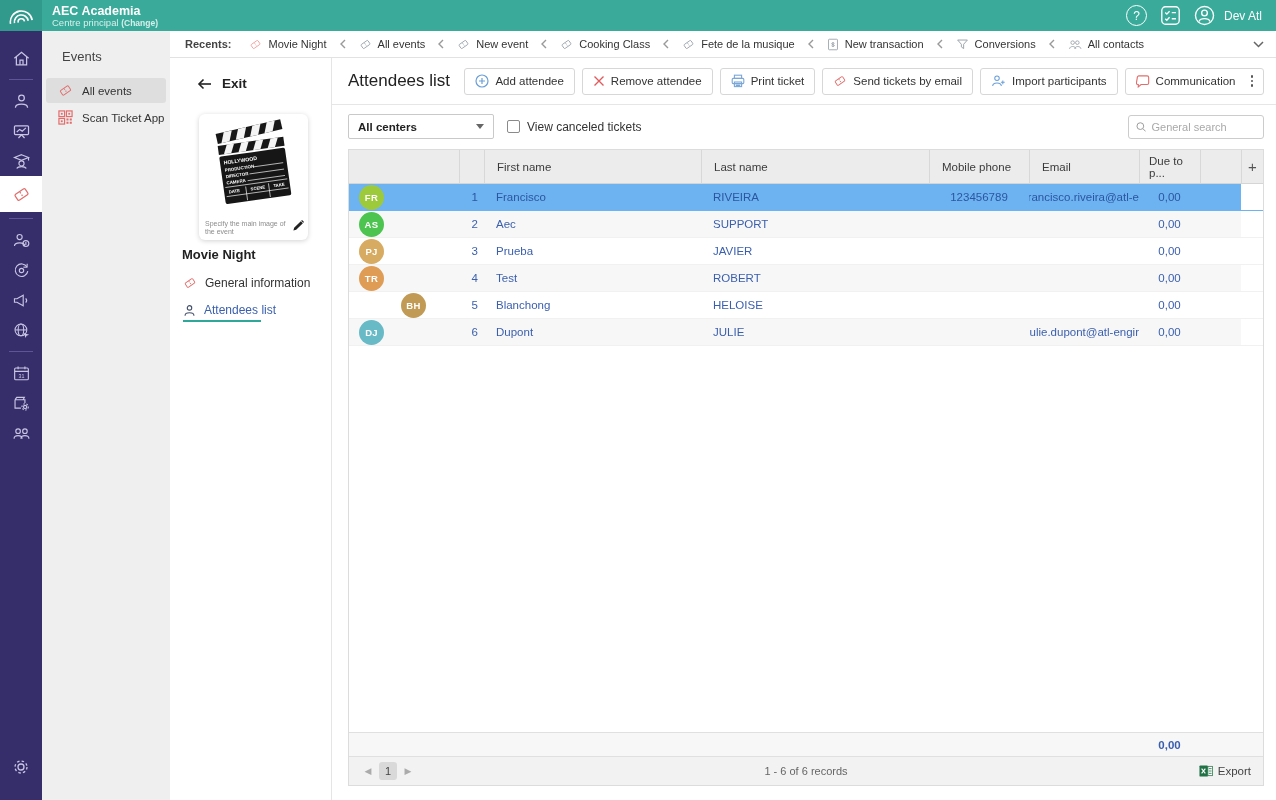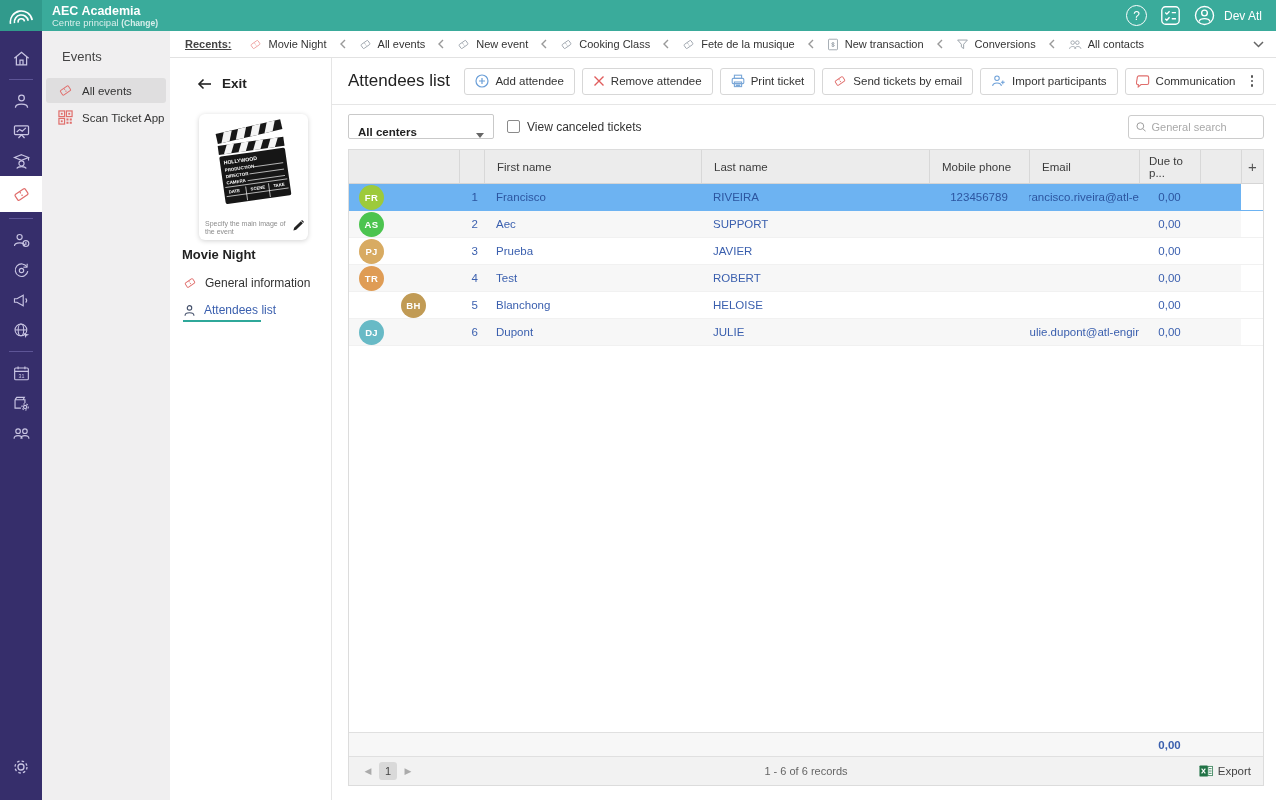--- a/index.html
+++ b/index.html
@@ -26,21 +26,21 @@
   .rail .bottom { position:absolute; bottom:18px; left:0; width:42px; }
 
   
   .subbar { position:absolute; top:31px; left:42px; width:128px; height:769px; background:#f0eff0; z-index:10; }
   .subbar .title { font-size:13px; color:#444; padding:18px 0 12px 20px; }
   .subnav-item { display:flex; align-items:center; height:25px; margin:2px 4px; border-radius:3px; padding-left:12px; gap:9px; font-size:11.5px; color:#333; cursor:pointer; }
   .subnav-item.sel { background:#dfdedf; }
 
   
   .recents { position:absolute; top:31px; left:170px; width:1106px; height:27px; background:#fff; border-bottom:1px solid #e2e2e2; display:flex; align-items:center; font-size:11px; padding-left:15px; z-index:5; }
-  .recents .rlabel { color:#444; font-weight:bold; margin-right:18px;text-decoration:underline; }
+  .recents .rlabel { color:#444; font-weight:bold; margin-right:18px; }
   .ritem { display:flex; align-items:center; gap:6px; color:#333; cursor:pointer; }
   .rsep { margin:0 12px; display:flex; }
   .recents .rdown { margin-left:auto; padding-right:12px; display:flex; }
 
   
   .epanel { position:absolute; top:58px; left:170px; width:162px; height:742px; background:#fff; border-right:1px solid #e5e5e5; }
   .exit-row { display:flex; align-items:center; gap:10px; padding:18px 0 0 27px; }
   .exit-label { font-size:13.5px; font-weight:bold; color:#222; }
   .img-card { position:absolute; top:56px; left:29px; width:109px; height:126px; background:#fff; border-radius:6px; box-shadow:0 1px 5px rgba(0,0,0,.18); }
   .img-card .clap { margin:4px 0 0 8px; }
@@ -56,21 +56,21 @@
   .main { position:absolute; top:58px; left:332px; width:944px; height:742px; background:#fff; }
   .mtoolbar { height:47px; display:flex; align-items:center; padding:0 12px 0 16px; border-bottom:1px solid #e6e6e6; }
   .mtitle { font-size:17px; color:#222; }
   .btns { margin-left:auto; display:flex; gap:7px; }
   .btn { height:27px; display:flex; align-items:center; gap:6px; border:1px solid #d7d7d7; border-radius:3px; background:#fff; padding:0 10px; font-size:11.5px; color:#333; cursor:pointer; font-family:inherit; }
   .btn svg { flex:none; display:block; }
   .dots { display:inline-flex; flex-direction:column; gap:2px; margin-left:7px; padding-left:2px; }
   .dots i { width:2.5px; height:2.5px; border-radius:50%; background:#555; }
 
   .filterrow { height:43px; display:flex; align-items:center; padding:0 12px 0 16px; }
-  .dropdown { width:146px; height:25px; border:1px solid #c9c9c9; border-radius:2px; display:flex; align-items:flex-end; padding:0 9px; cursor:pointer; background:#fff; }
+  .dropdown { width:146px; height:25px; border:1px solid #c9c9c9; border-radius:2px; display:flex; align-items:center; padding:0 9px; cursor:pointer; background:#fff; }
   .dropdown .dd-label { font-size:11.5px; font-weight:bold; color:#222; }
   .dd-caret { margin-left:auto; width:0; height:0; border-left:4px solid transparent; border-right:4px solid transparent; border-top:5px solid #666; }
   .chk-wrap { display:flex; align-items:center; gap:7px; margin-left:13px; cursor:pointer; }
   .chk { width:13px; height:13px; border:1.5px solid #8a8a8a; border-radius:2px; background:#fff; }
   .chk-label { font-size:12px; color:#333; }
   .search-box { margin-left:auto; width:136px; height:24px; border:1px solid #ccc; border-radius:3px; display:flex; align-items:center; padding:0 7px; gap:5px; background:#fff; }
   .search-box input { border:none; outline:none; width:100%; font-size:11px; color:#444; font-family:inherit; background:transparent; }
   .search-box input::placeholder { color:#a9a9a9; }
 
   

